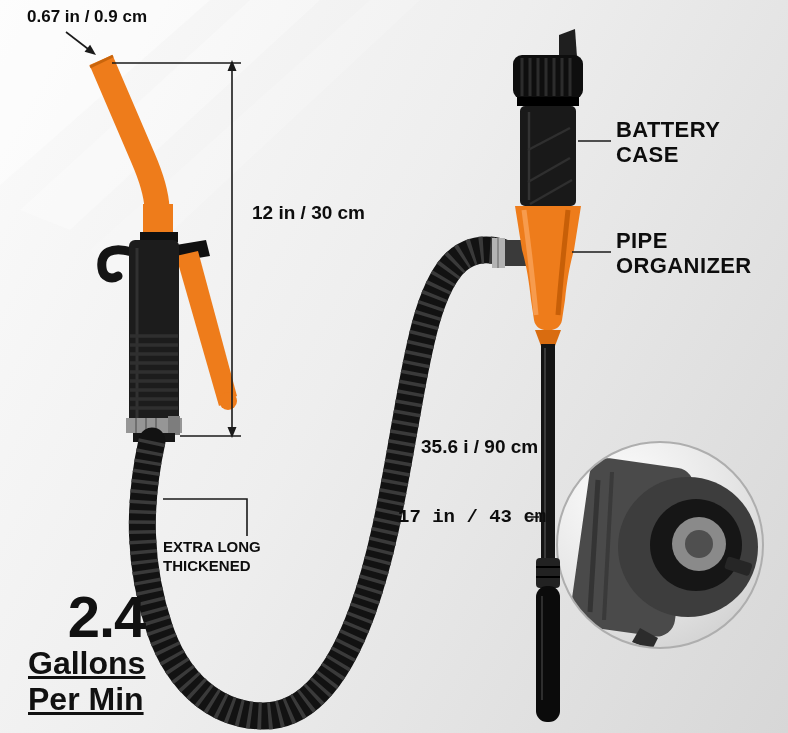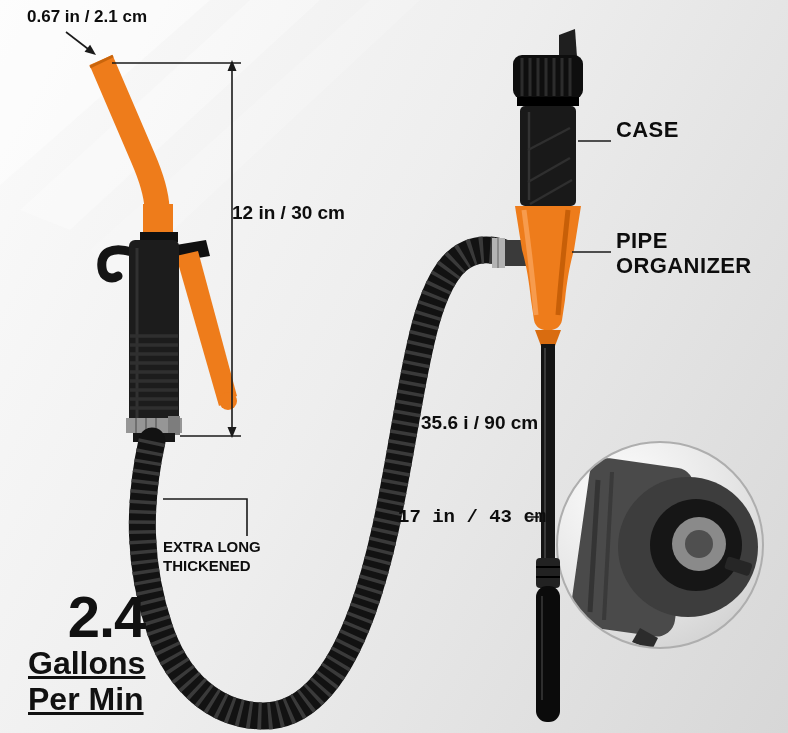--- a/index.html
+++ b/index.html
@@ -165,29 +165,30 @@
       <line x1="578" y1="141" x2="611" y2="141"></line>
 
       <line x1="572" y1="252" x2="611" y2="252"></line>
 
       <line x1="526" y1="517" x2="539" y2="517"></line>
 
       <path d="M247,536 L247,499 L163,499"></path>
     </g>
   </svg>
 
-  <div class="label dim-small" style="left:27px;top:7px;">0.67 in / 2.1 cm</div>
-
-  <div class="label dim" style="left:232px;top:202px;">12 in / 30 cm</div>
-
-  <div class="label dim" style="left:421px;top:412px;">35.6 i / 90 cm</div>
+  <div class="label dim-small" style="left:27px;top:7px;">0.67 in / 0.9 cm</div>
+
+  <div class="label dim" style="left:252px;top:202px;">12 in / 30 cm</div>
+
+  <div class="label dim" style="left:421px;top:436px;">35.6 i / 90 cm</div>
 
   <div class="label dim" style="left:398px;top:506px;font-family:Liberation Mono, monospace;">17 in / 43 cm</div>
 
   <div class="label callout" style="left:616px;top:117px;">
+    <div>BATTERY</div>
     <div>CASE</div>
   </div>
 
   <div class="label callout" style="left:616px;top:228px;">
     <div>PIPE</div>
     <div>ORGANIZER</div>
   </div>
 
   <div class="label hose-note" style="left:163px;top:538px;">
     <div>EXTRA LONG</div>

